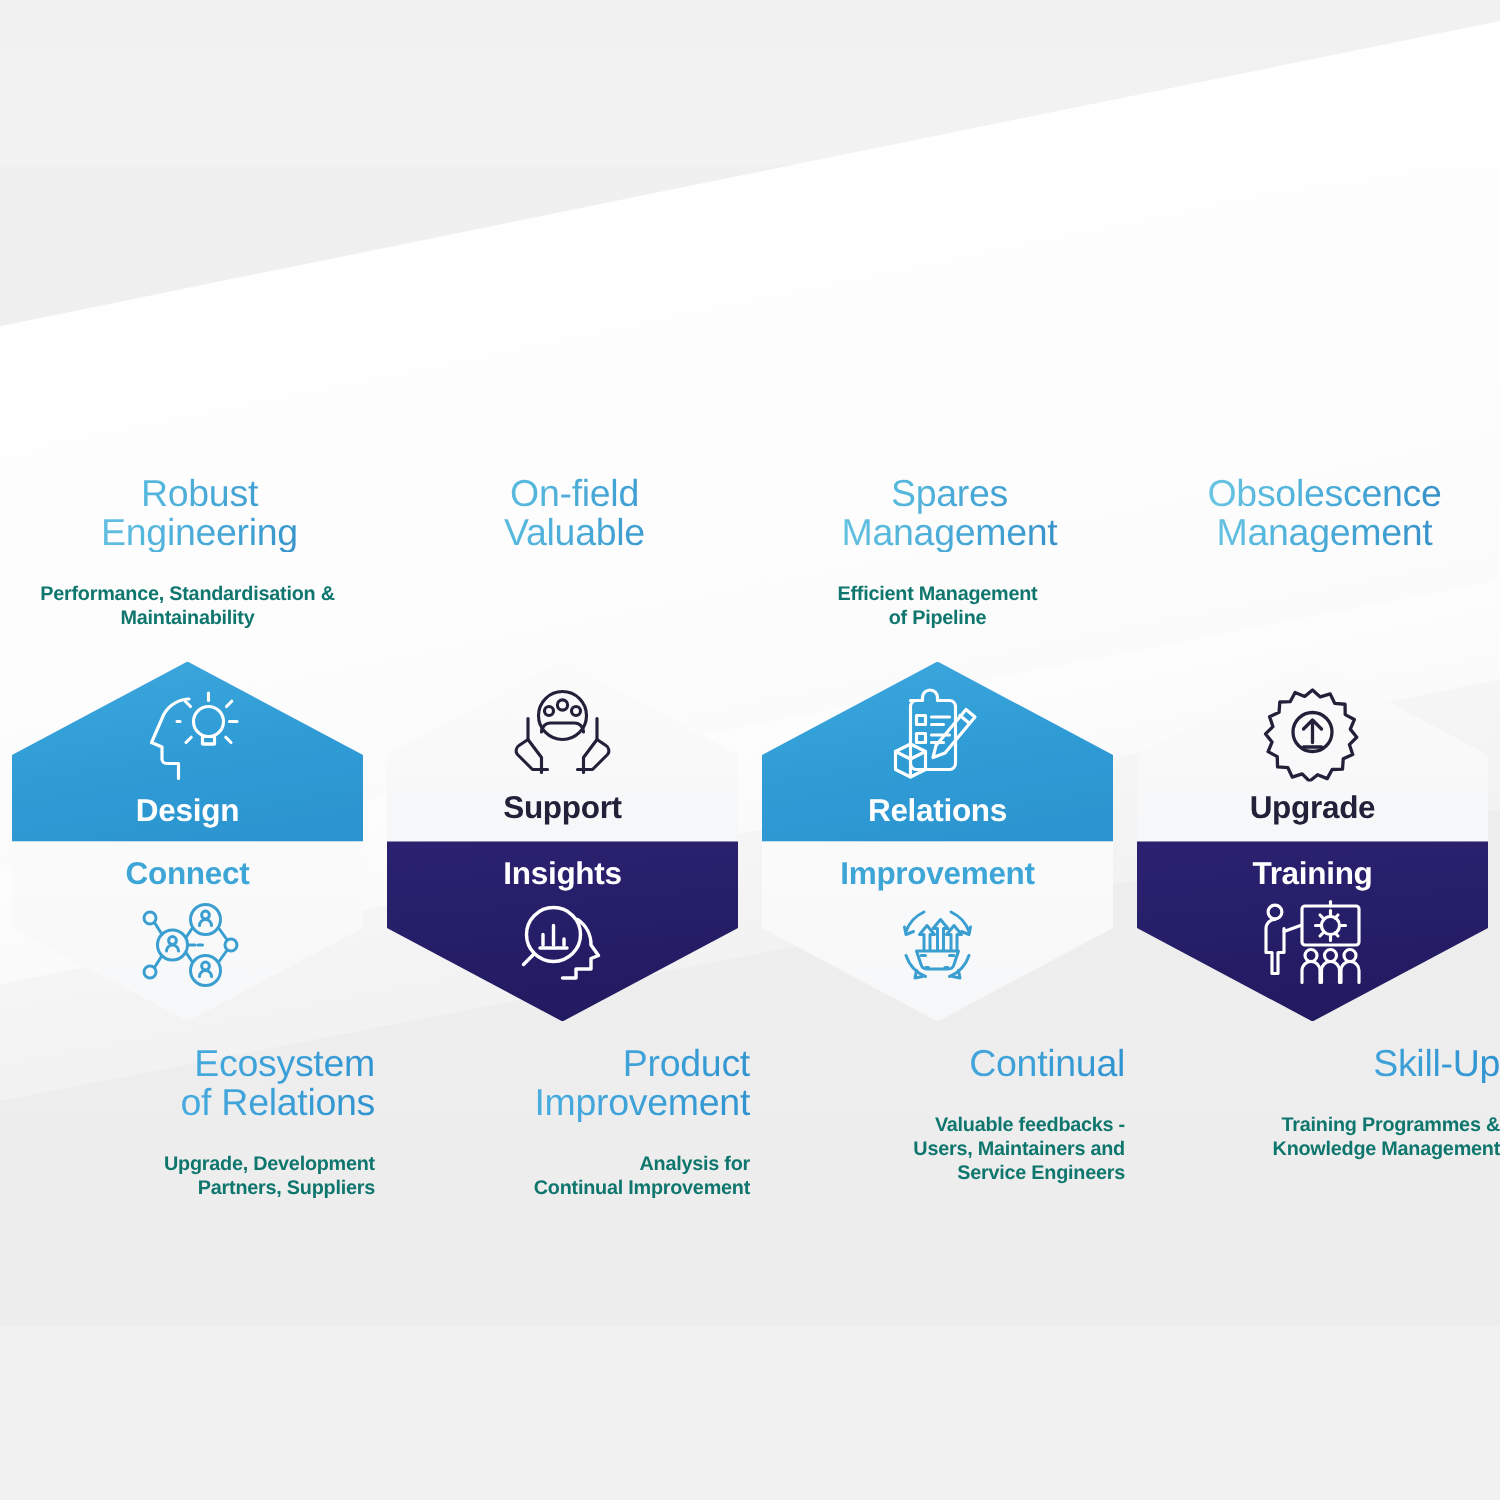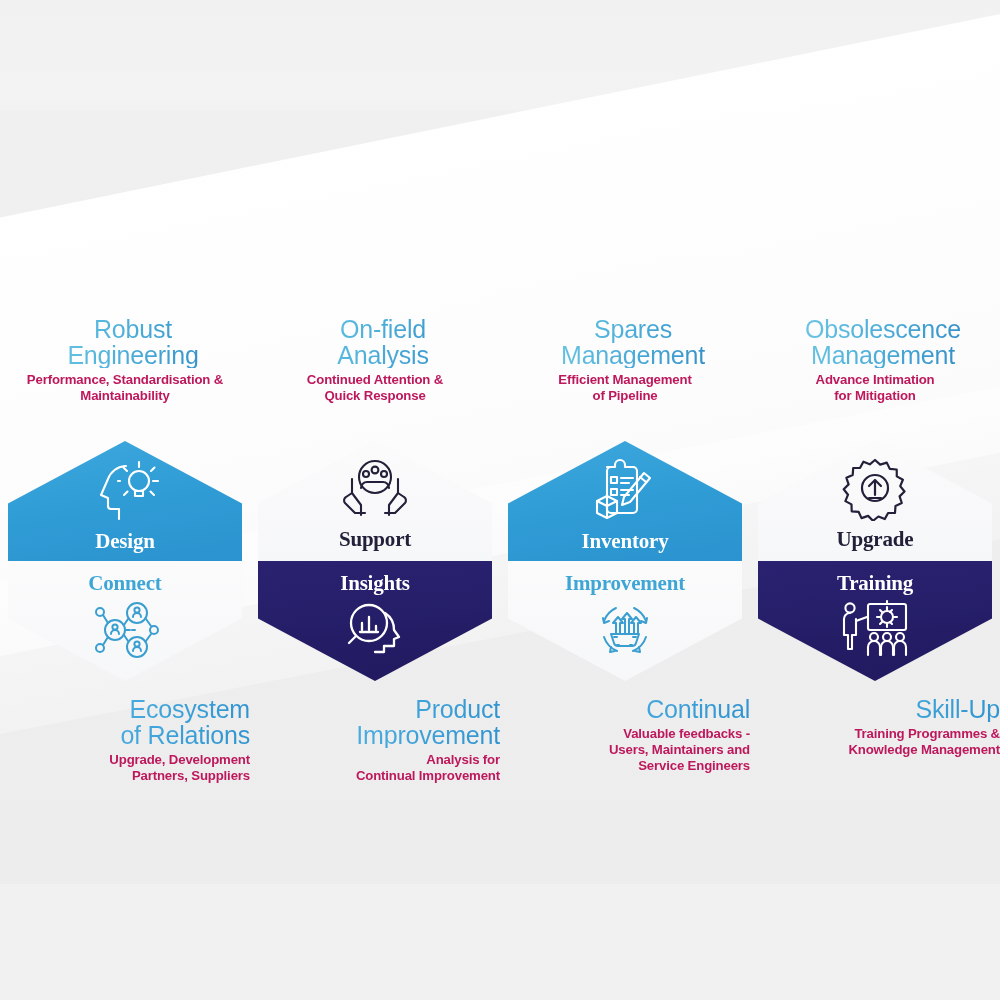--- a/index.html
+++ b/index.html
@@ -65,22 +65,22 @@
     -webkit-text-fill-color:transparent;
     white-space:pre-line;
     margin-left:16px;
   }
   .cap-title.b{
     background:linear-gradient(100deg,#6fc8e6 0%,#49ade0 40%,#2f93d0 100%);
     -webkit-background-clip:text;background-clip:text;
     -webkit-text-fill-color:transparent;color:transparent;
   }
   .cap-sub{
-    margin-top:4px;
-    font-size:13.2px;line-height:16px;font-weight:700;color:#be185d;
+    margin-top:20px;
+    font-size:13.2px;line-height:16px;font-weight:700;color:#0f766e;
     white-space:pre-line;letter-spacing:-.15px;
   }
 
   
   .hex-wrap{
     position:absolute;top:441px;left:8px;width:234px;height:240px;
   }
   .hex{
     position:absolute;inset:0;
     -webkit-clip-path:polygon(50% 0%,100% 26%,100% 74%,50% 100%,0% 74%,0% 26%);
@@ -93,22 +93,22 @@
   .hex-top{top:0;}
   .hex-bot{top:50%;}
   .fill-blue{background:linear-gradient(170deg,#3ca8dd 0%,#2f9bd5 55%,#2b93cf 100%);}
   .fill-white{background:linear-gradient(180deg,#fbfbfc 0%,#f6f7f8 100%);}
   .fill-navy{background:linear-gradient(175deg,#2a2270 0%,#241d66 60%,#211a5f 100%);}
 
   .hex-cell{
     position:absolute;left:0;width:100%;
     display:flex;flex-direction:column;align-items:center;
   }
-  .cell-upper{top:0;height:50%;justify-content:flex-start;padding-top:16px;box-sizing:border-box;font-family:Liberation Serif, serif;}
-  .cell-lower{top:50%;height:50%;justify-content:flex-start;padding-top:10px;box-sizing:border-box;font-family:Liberation Serif, serif;}
+  .cell-upper{top:0;height:50%;justify-content:flex-start;padding-top:16px;box-sizing:border-box;}
+  .cell-lower{top:50%;height:50%;justify-content:flex-start;padding-top:10px;box-sizing:border-box;}
 
   .hex-label{
     font-size:21px;font-weight:700;letter-spacing:-.2px;line-height:24px;
   }
   .lbl-white{color:#ffffff;}
   .lbl-navy{color:#23203a;}
   .lbl-blue{color:#3ea6d6;}
 
   .icon-box{display:block;}
   .ico{display:block;}
@@ -188,23 +188,21 @@
         <div class="cap-title b">Ecosystem
 of Relations</div>
         <div class="cap-sub">Upgrade, Development
 Partners, Suppliers</div>
       </div>
     </div>
 
     <div class="col">
       <div class="cap-top">
         <div class="cap-title">On-field
-Analysis</div>
-        <div class="cap-sub">Continued Attention &amp;
-Quick Response</div>
+Valuable</div>
       </div>
 
       <div class="hex-wrap">
         <div class="hex">
           <div class="hex-half hex-top fill-white"></div>
           <div class="hex-half hex-bot fill-navy"></div>
 
           <div class="hex-cell cell-upper">
             <span class="icon-box">
               <svg class="ico" width="74" height="64" viewBox="0 0 74 64" fill="none" stroke="#23203a" stroke-width="2.1" stroke-linecap="round" stroke-linejoin="round">
@@ -264,21 +262,21 @@
                 <path d="M18 10 h8 v-2 a5 5 0 0 1 10 0 v2 h8 a4 4 0 0 1 4 4 v38 a4 4 0 0 1 -4 4 h-22 a4 4 0 0 1 -4 -4 v-38 a4 4 0 0 1 4 -4 z"></path>
                 <rect x="22" y="20" width="6" height="6"></rect>
                 <rect x="22" y="32" width="6" height="6"></rect>
                 <path d="M32 21 h12 M32 26 h8 M32 33 h12 M32 38 h8"></path>
                 <path d="M55 16 l6 5 -20 24 -8 3 2 -8 z"></path>
                 <path d="M51 20 l6 5"></path>
                 <path d="M8 44 l10 -5 10 5 v12 l-10 5 -10 -5 z"></path>
                 <path d="M8 44 l10 5 10 -5 M18 49 v12"></path>
               </svg>
             </span>
-            <span class="hex-label lbl-white">Inventory</span>
+            <span class="hex-label lbl-white">Relations</span>
           </div>
 
           <div class="hex-cell cell-lower">
             <span class="hex-label lbl-blue">Improvement</span>
             <span class="icon-box">
               <svg class="ico" width="66" height="62" viewBox="0 0 66 62" fill="none" stroke="#3a9fd0" stroke-width="2" stroke-linecap="round" stroke-linejoin="round">
                 <path d="M12 22 a23 23 0 0 1 12 -13"></path>
                 <path d="M54 22 a23 23 0 0 0 -12 -13"></path>
                 <path d="M12 38 a23 23 0 0 0 13 14"></path>
                 <path d="M54 38 a23 23 0 0 1 -13 14"></path>
@@ -302,22 +300,20 @@
         <div class="cap-sub">Valuable feedbacks -
 Users, Maintainers and
 Service Engineers</div>
       </div>
     </div>
 
     <div class="col">
       <div class="cap-top">
         <div class="cap-title">Obsolescence
 Management</div>
-        <div class="cap-sub">Advance Intimation
-for Mitigation</div>
       </div>
 
       <div class="hex-wrap">
         <div class="hex">
           <div class="hex-half hex-top fill-white"></div>
           <div class="hex-half hex-bot fill-navy"></div>
 
           <div class="hex-cell cell-lower">
             <span class="hex-label lbl-white">Training</span>
             <span class="icon-box">

